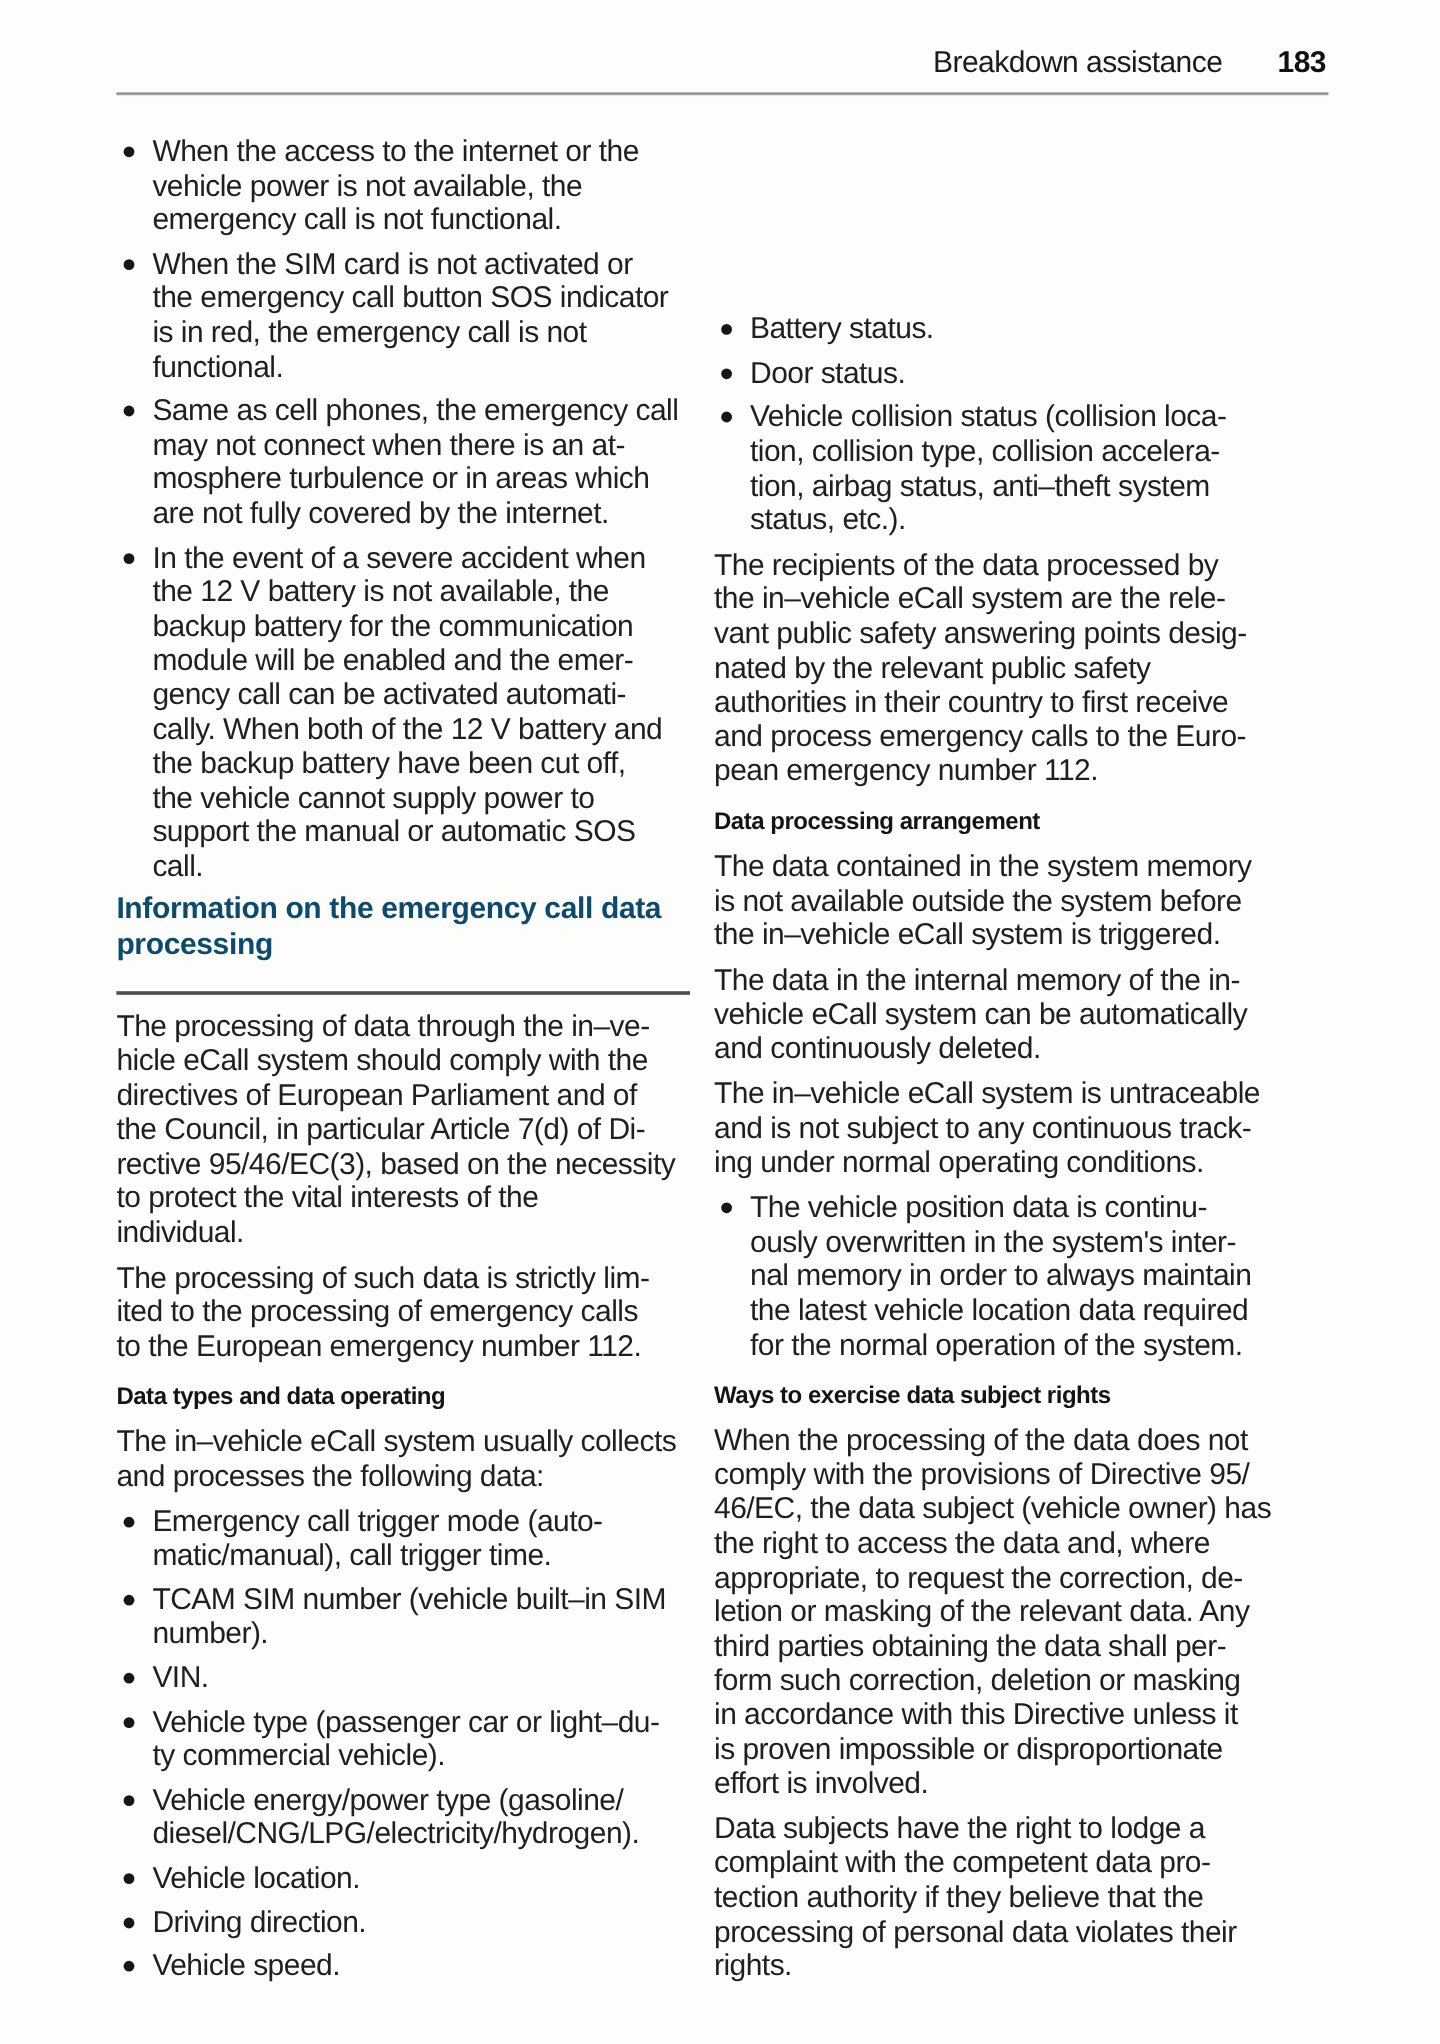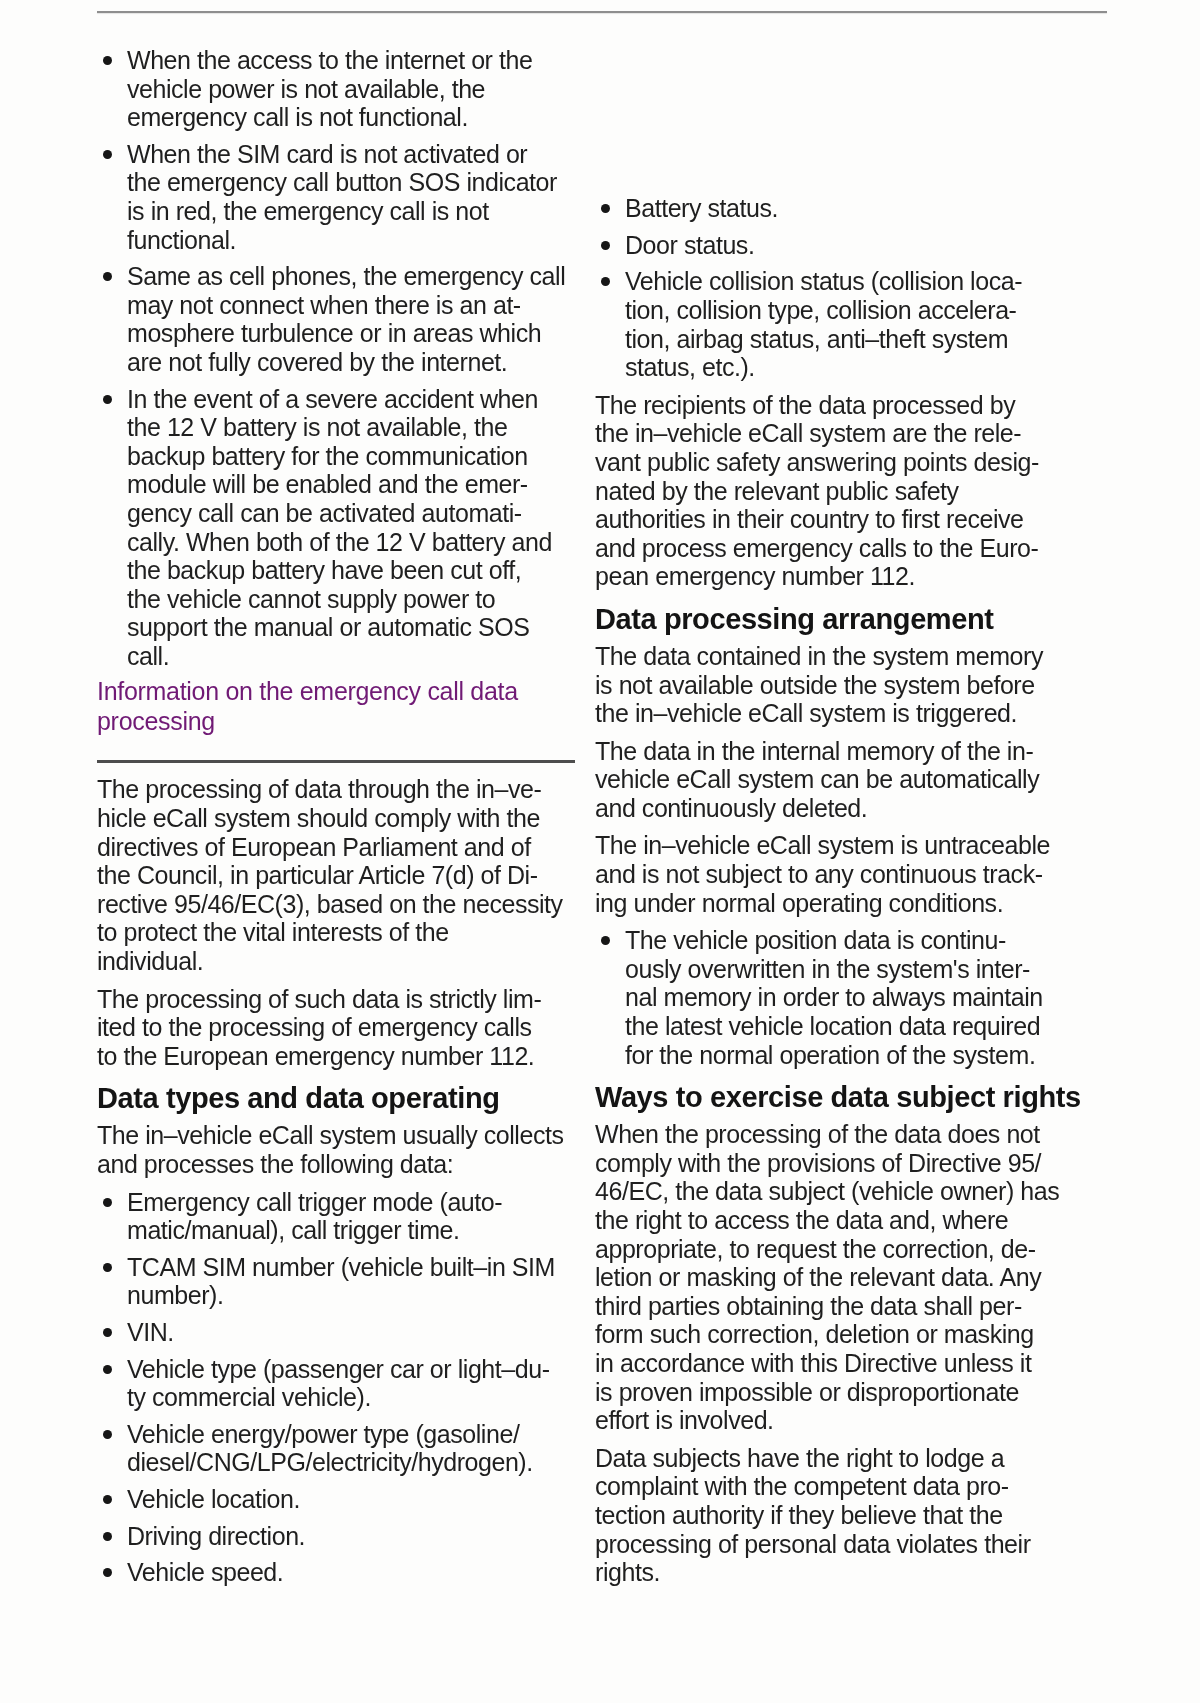--- a/index.html
+++ b/index.html
@@ -47,40 +47,44 @@
   .blist > .bitem:first-child{margin-top:0;}
   .bdot{
     position:absolute;left:6px;top:10px;
     width:9px;height:9px;border-radius:50%;
     background:#161616;
   }
   .sechead{
     margin:6px 0 12px;
     padding-bottom:24px;
     border-bottom:3px solid #4d4d4d;
-    color:#701a75;
-    font-size:25px;font-weight:400;
+    color:#0c4a6e;
+    font-size:25px;font-weight:700;
     line-height:30px;
     white-space:pre-line;
     letter-spacing:-0.3px;
   }
   .subhead{
     margin:14px 0 0;
-    font-size:29px;font-weight:700;
+    font-size:20px;font-weight:700;
     line-height:29px;
     letter-spacing:-0.4px;
     color:#141414;
   }
   .subhead + .para{margin-top:8px;}
 </style>
 </head>
 <body>
 
 <div class="page">
 
+  <header class="pagehead">
+    <span class="ptitle">Breakdown assistance</span>
+    <span class="pnum">183</span>
+  </header>
   <div class="headrule"></div>
 
   <main class="columns">
 
     <section class="col col-left">
 
       <ul class="blist flush">
         <li class="bitem"><span class="bdot"></span><span class="btext">When the access to the internet or the
 vehicle power is not available, the
 emergency call is not functional.</span></li>

